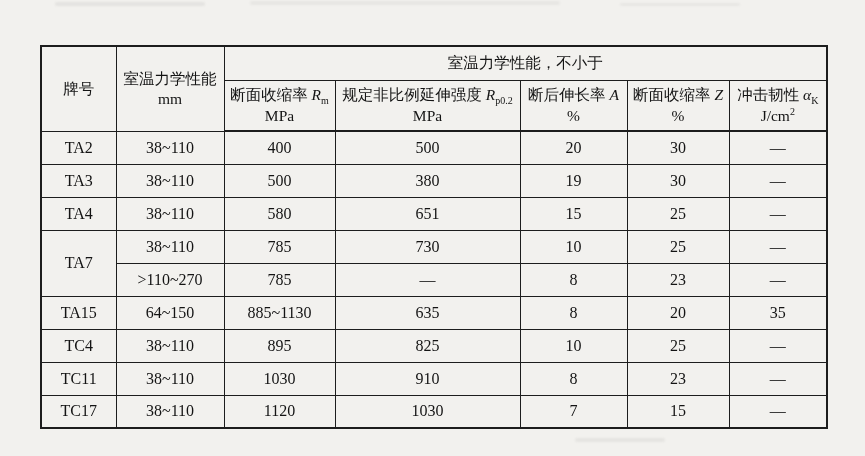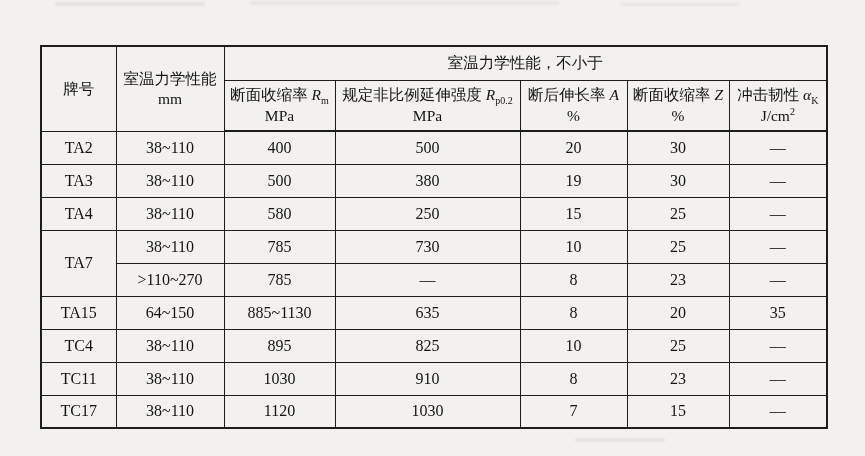--- a/index.html
+++ b/index.html
@@ -135,21 +135,21 @@
           <td>500</td>
           <td>380</td>
           <td>19</td>
           <td>30</td>
           <td>—</td>
         </tr>
         <tr class="data-row">
           <td>TA4</td>
           <td>38~110</td>
           <td>580</td>
-          <td>250</td>
+          <td>651</td>
           <td>15</td>
           <td>25</td>
           <td>—</td>
         </tr>
         <tr class="data-row">
           <td rowspan="2">TA7</td>
           <td>38~110</td>
           <td>785</td>
           <td>730</td>
           <td>10</td>

